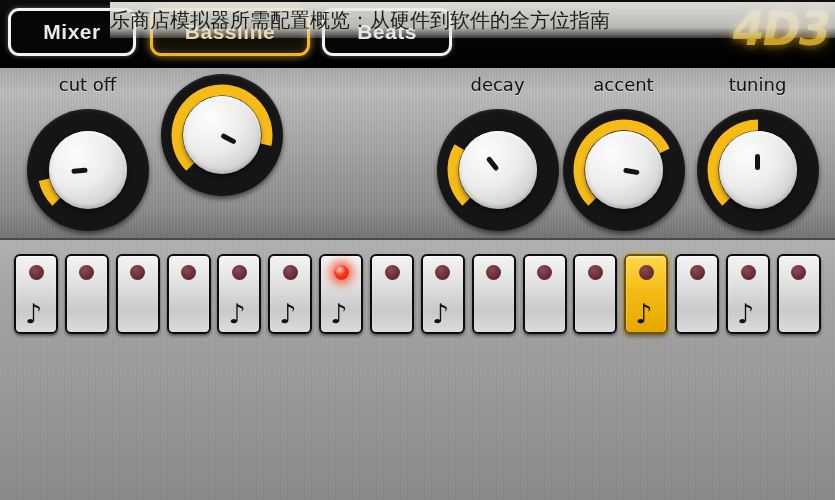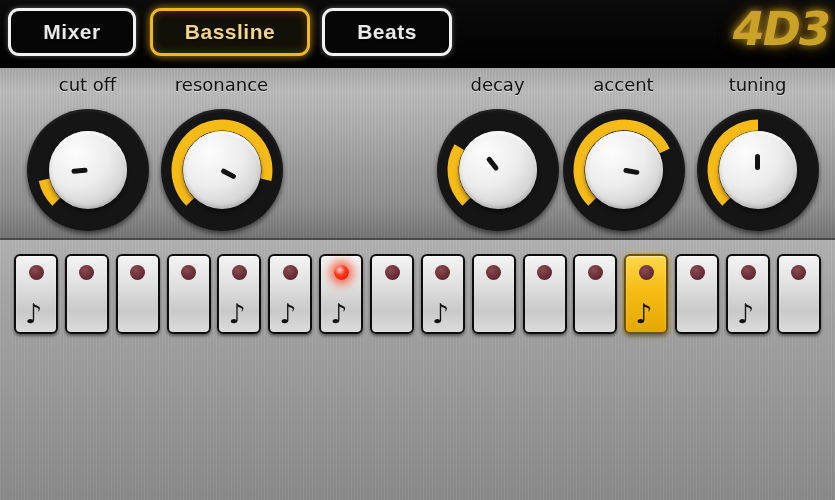--- a/index.html
+++ b/index.html
@@ -153,38 +153,40 @@
     </div>
     <div class="tab active" id="tab-bassline">
       <span>Bassline</span>
     </div>
     <div class="tab inactive" id="tab-beats">
       <span>Beats</span>
     </div>
     <div class="logo">4D3</div>
   </div>
 
+  <div class="overlay-caption">
+    <span>乐商店模拟器所需配置概览：从硬件到软件的全方位指南</span>
+  </div>
 
   <div class="knobpanel">
       <div class="knob-slot" style="left: 18px;">
         <div class="knob-label">cut off</div>
         <div class="knob-wrap">
           <div class="knob-ring"></div>
           <div class="knob-arcmask">
             <svg width="112" height="112" viewBox="0 0 112 112">
               <path d="M 24.18 87.82 A 45 45 0 0 1 12.08 65.82" fill="none" stroke="#f7bb18" stroke-width="11" stroke-linecap="butt"></path>
             </svg>
           </div>
           <div class="knob-cap">
             <div class="knob-point" style="transform: rotate(85deg);"></div>
           </div>
         </div>
       </div>
       <div class="knob-slot" style="left: 152px;">
-        <div class="knob-label">resonance</div>
         <div class="knob-wrap">
           <div class="knob-ring"></div>
           <div class="knob-arcmask">
             <svg width="112" height="112" viewBox="0 0 112 112">
               <path d="M 24.18 87.82 A 45 45 0 1 1 99.92 65.82" fill="none" stroke="#f7bb18" stroke-width="11" stroke-linecap="butt"></path>
             </svg>
           </div>
           <div class="knob-cap">
             <div class="knob-point" style="transform: rotate(298deg);"></div>
           </div>

